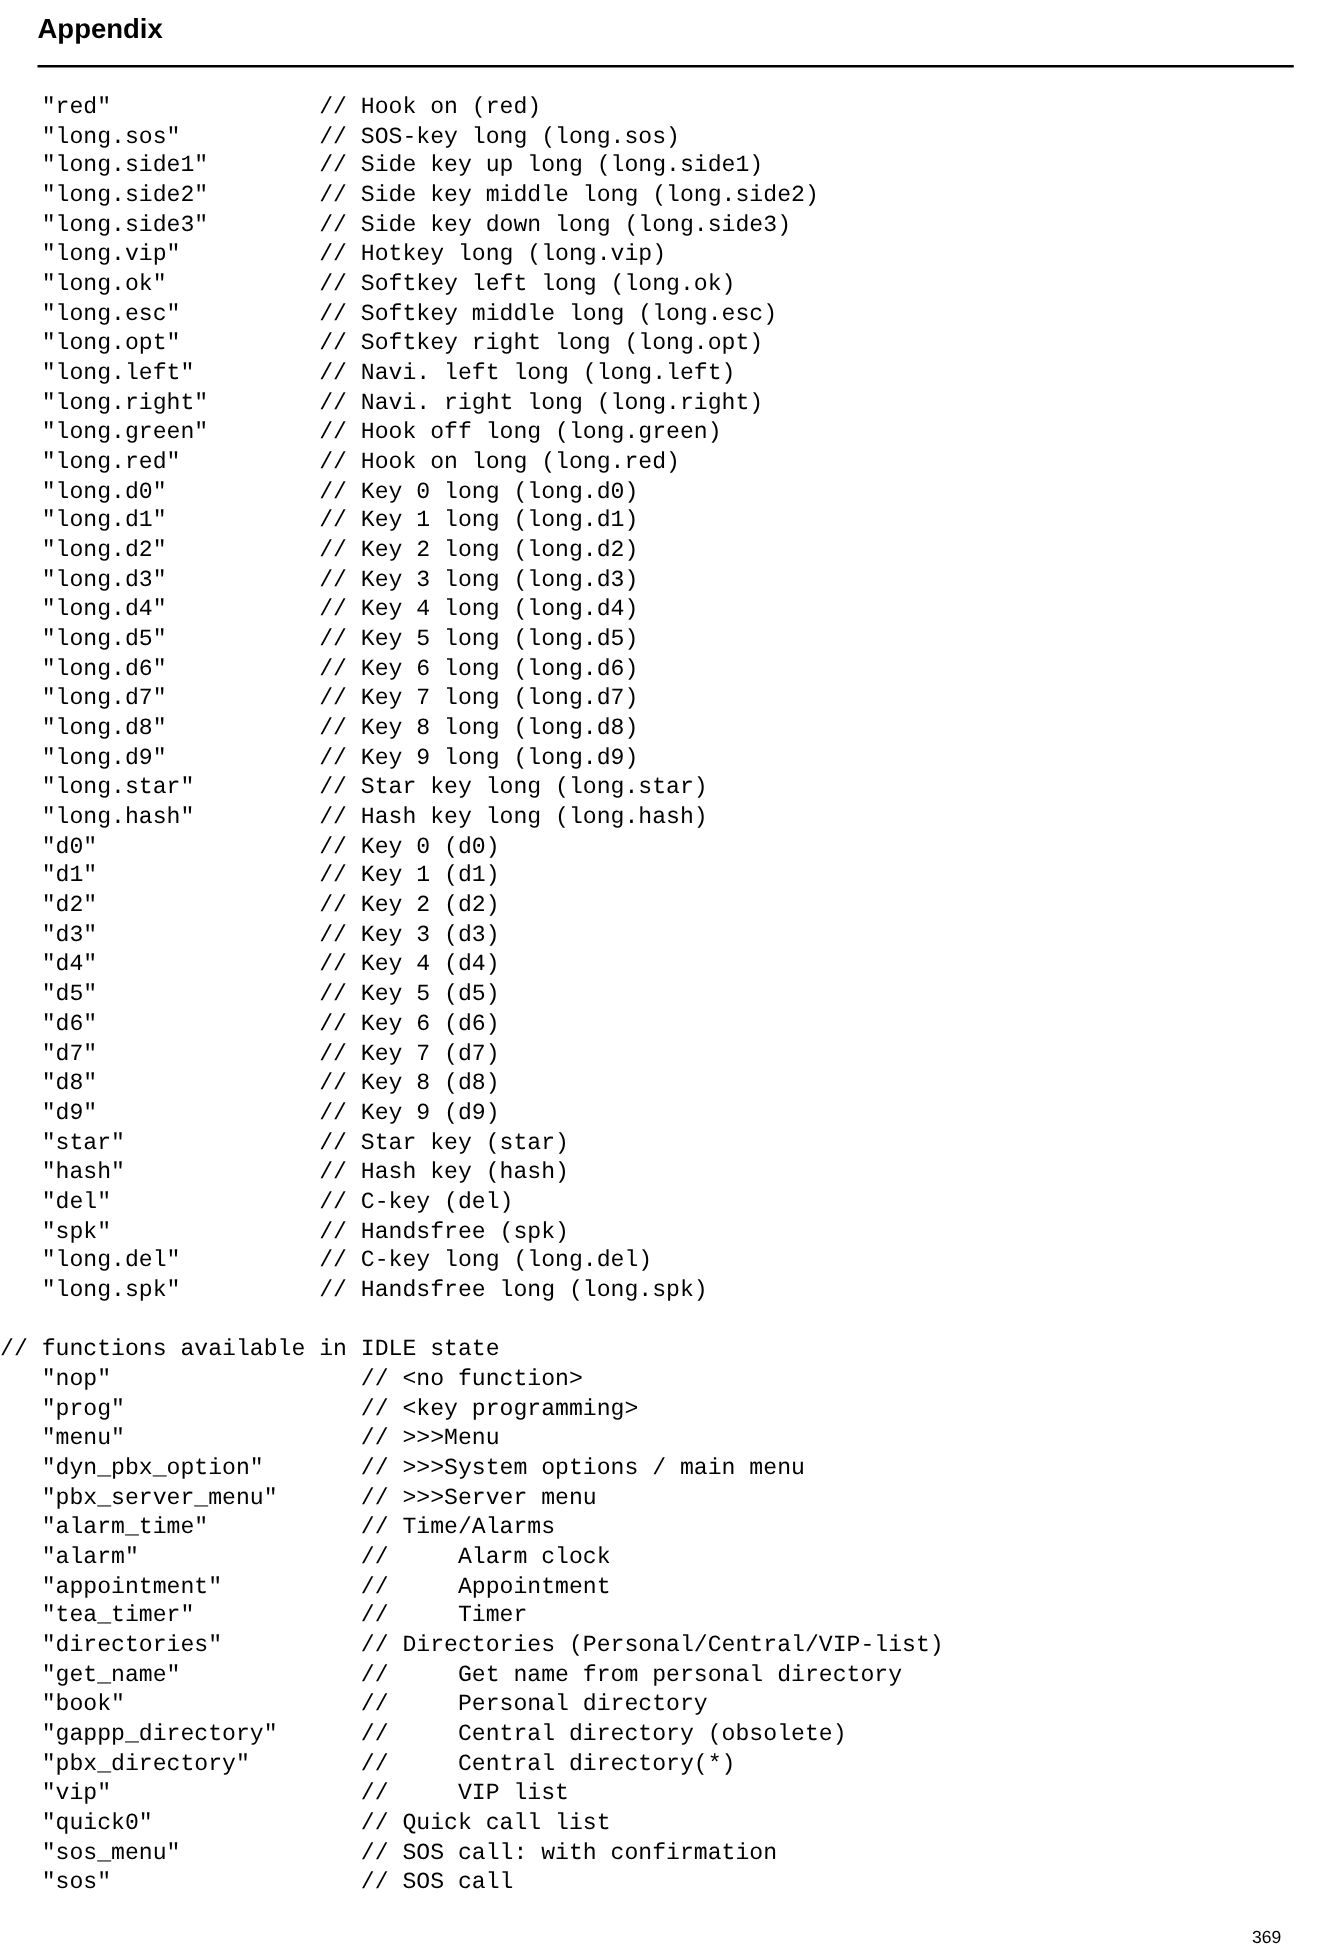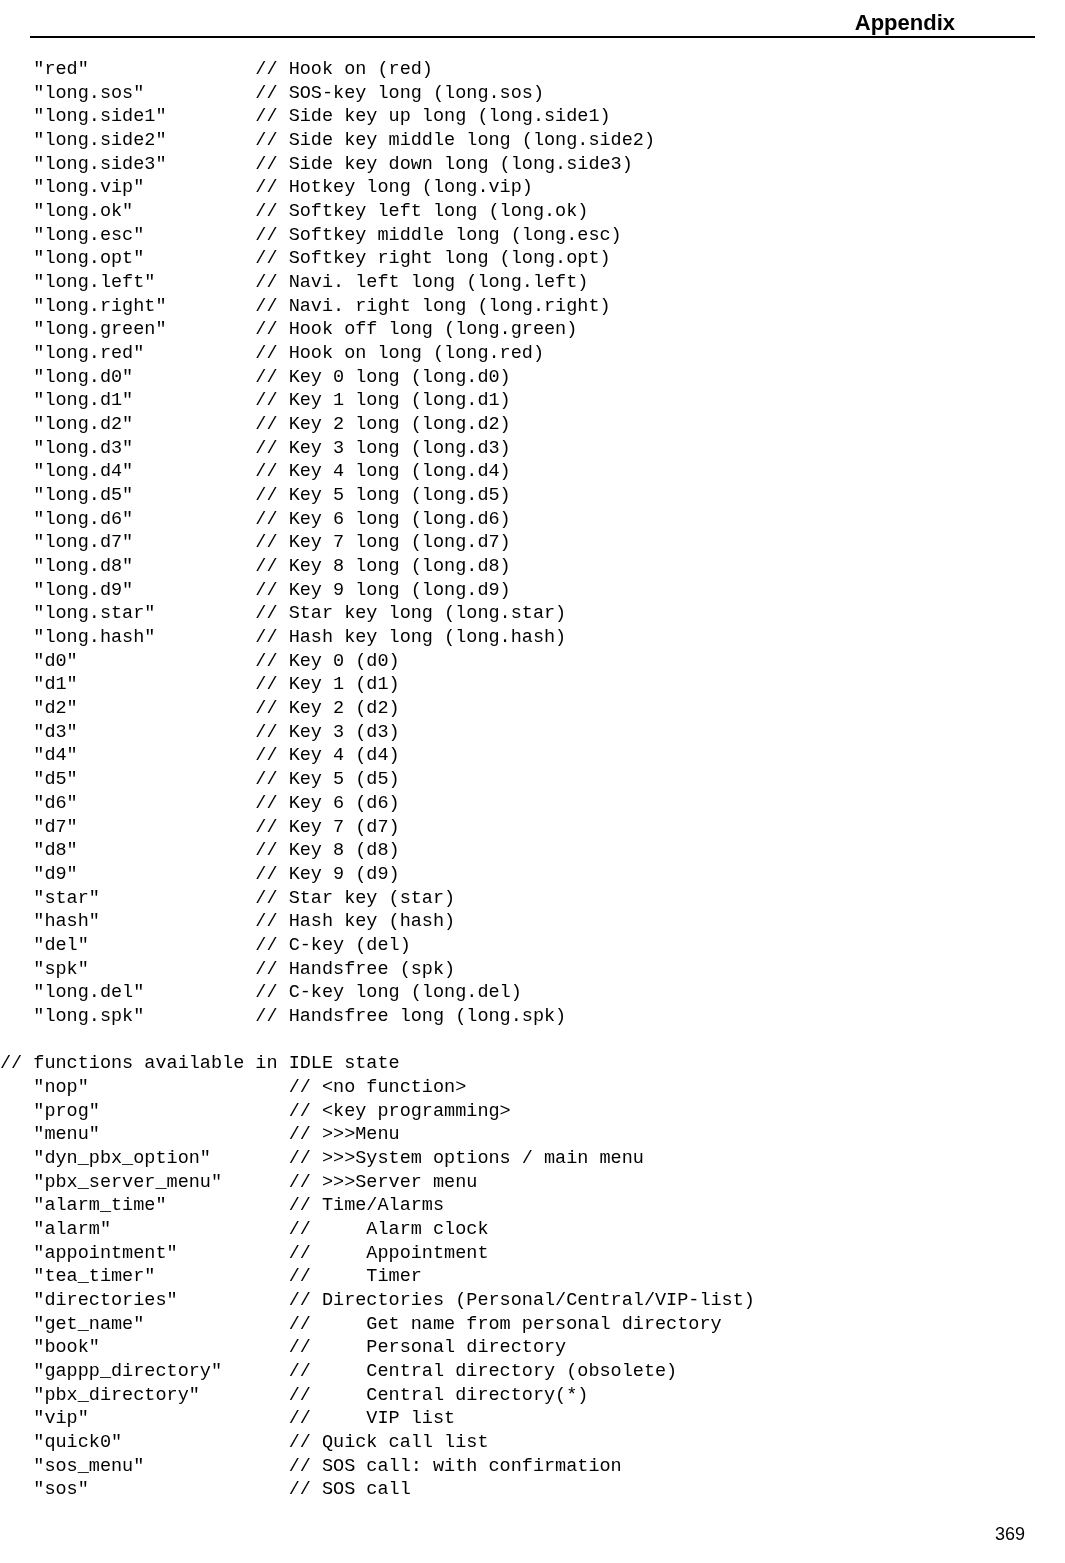--- a/index.html
+++ b/index.html
@@ -5,41 +5,41 @@
     * { margin: 0; padding: 0; box-sizing: border-box; }
     body {
       font-family: Arial, Helvetica, sans-serif;
       background: #fff;
       color: #000;
       width: 1065px;
       height: 1563px;
       position: relative;
     }
     .header {
-      text-align: right;
-      padding: 10px 80px 0 0;
+      text-align: left;
+      padding: 10px 80px 16px 0;
       font-weight: bold;
       font-size: 22px;
       border-bottom: 2px solid #000;
       margin: 0 30px;
     }
     .content {
       font-family: "Courier New", Courier, monospace;
       font-size: 18.5px;
       line-height: 1.28;
       white-space: pre;
       padding: 20px 0 0 0;
     }
     .line { display: block; }
     .footer {
       position: absolute;
-      bottom: 18px;
+      bottom: 6px;
       right: 40px;
       font-family: Arial, Helvetica, sans-serif;
-      font-size: 18px;
+      font-size: 14px;
     }
   </style>
 </head>
 <body>
 
 <div class="header">
   <span>Appendix</span>
 </div>
 
 <div class="content" id="content"><span class="line">   "red"               // Hook on (red)</span><span class="line">   "long.sos"          // SOS-key long (long.sos)</span><span class="line">   "long.side1"        // Side key up long (long.side1)</span><span class="line">   "long.side2"        // Side key middle long (long.side2)</span><span class="line">   "long.side3"        // Side key down long (long.side3)</span><span class="line">   "long.vip"          // Hotkey long (long.vip)</span><span class="line">   "long.ok"           // Softkey left long (long.ok)</span><span class="line">   "long.esc"          // Softkey middle long (long.esc)</span><span class="line">   "long.opt"          // Softkey right long (long.opt)</span><span class="line">   "long.left"         // Navi. left long (long.left)</span><span class="line">   "long.right"        // Navi. right long (long.right)</span><span class="line">   "long.green"        // Hook off long (long.green)</span><span class="line">   "long.red"          // Hook on long (long.red)</span><span class="line">   "long.d0"           // Key 0 long (long.d0)</span><span class="line">   "long.d1"           // Key 1 long (long.d1)</span><span class="line">   "long.d2"           // Key 2 long (long.d2)</span><span class="line">   "long.d3"           // Key 3 long (long.d3)</span><span class="line">   "long.d4"           // Key 4 long (long.d4)</span><span class="line">   "long.d5"           // Key 5 long (long.d5)</span><span class="line">   "long.d6"           // Key 6 long (long.d6)</span><span class="line">   "long.d7"           // Key 7 long (long.d7)</span><span class="line">   "long.d8"           // Key 8 long (long.d8)</span><span class="line">   "long.d9"           // Key 9 long (long.d9)</span><span class="line">   "long.star"         // Star key long (long.star)</span><span class="line">   "long.hash"         // Hash key long (long.hash)</span><span class="line">   "d0"                // Key 0 (d0)</span><span class="line">   "d1"                // Key 1 (d1)</span><span class="line">   "d2"                // Key 2 (d2)</span><span class="line">   "d3"                // Key 3 (d3)</span><span class="line">   "d4"                // Key 4 (d4)</span><span class="line">   "d5"                // Key 5 (d5)</span><span class="line">   "d6"                // Key 6 (d6)</span><span class="line">   "d7"                // Key 7 (d7)</span><span class="line">   "d8"                // Key 8 (d8)</span><span class="line">   "d9"                // Key 9 (d9)</span><span class="line">   "star"              // Star key (star)</span><span class="line">   "hash"              // Hash key (hash)</span><span class="line">   "del"               // C-key (del)</span><span class="line">   "spk"               // Handsfree (spk)</span><span class="line">   "long.del"          // C-key long (long.del)</span><span class="line">   "long.spk"          // Handsfree long (long.spk)</span><span class="line"> </span><span class="line">// functions available in IDLE state</span><span class="line">   "nop"                  // &lt;no function&gt;</span><span class="line">   "prog"                 // &lt;key programming&gt;</span><span class="line">   "menu"                 // &gt;&gt;&gt;Menu</span><span class="line">   "dyn_pbx_option"       // &gt;&gt;&gt;System options / main menu</span><span class="line">   "pbx_server_menu"      // &gt;&gt;&gt;Server menu</span><span class="line">   "alarm_time"           // Time/Alarms</span><span class="line">   "alarm"                //     Alarm clock</span><span class="line">   "appointment"          //     Appointment</span><span class="line">   "tea_timer"            //     Timer</span><span class="line">   "directories"          // Directories (Personal/Central/VIP-list)</span><span class="line">   "get_name"             //     Get name from personal directory</span><span class="line">   "book"                 //     Personal directory</span><span class="line">   "gappp_directory"      //     Central directory (obsolete)</span><span class="line">   "pbx_directory"        //     Central directory(*)</span><span class="line">   "vip"                  //     VIP list</span><span class="line">   "quick0"               // Quick call list</span><span class="line">   "sos_menu"             // SOS call: with confirmation</span><span class="line">   "sos"                  // SOS call</span></div>

